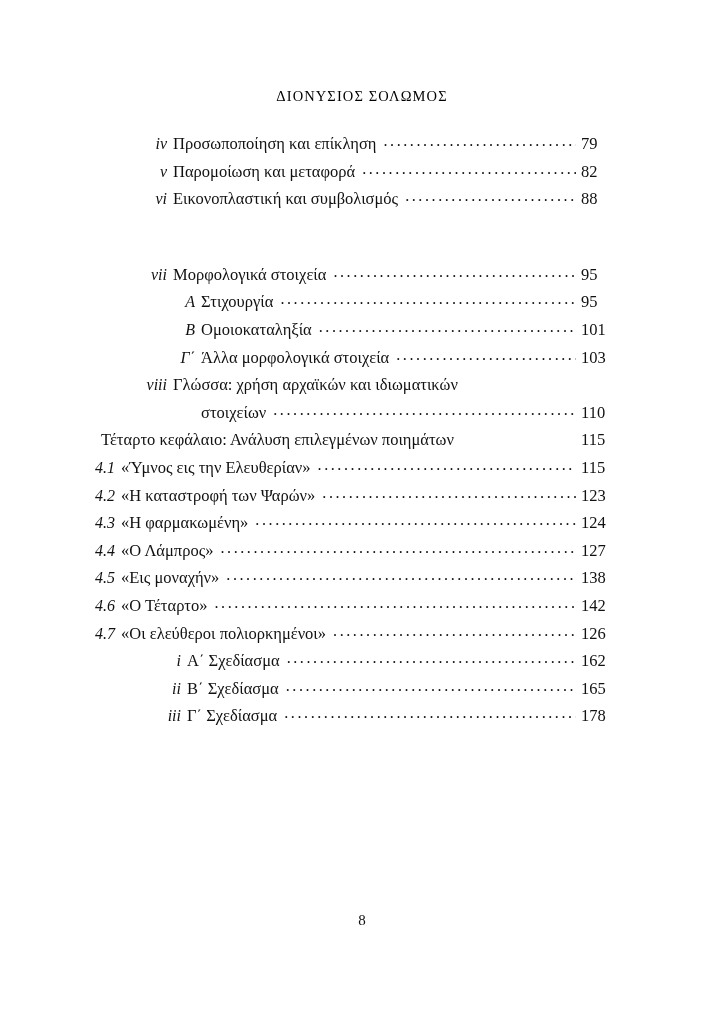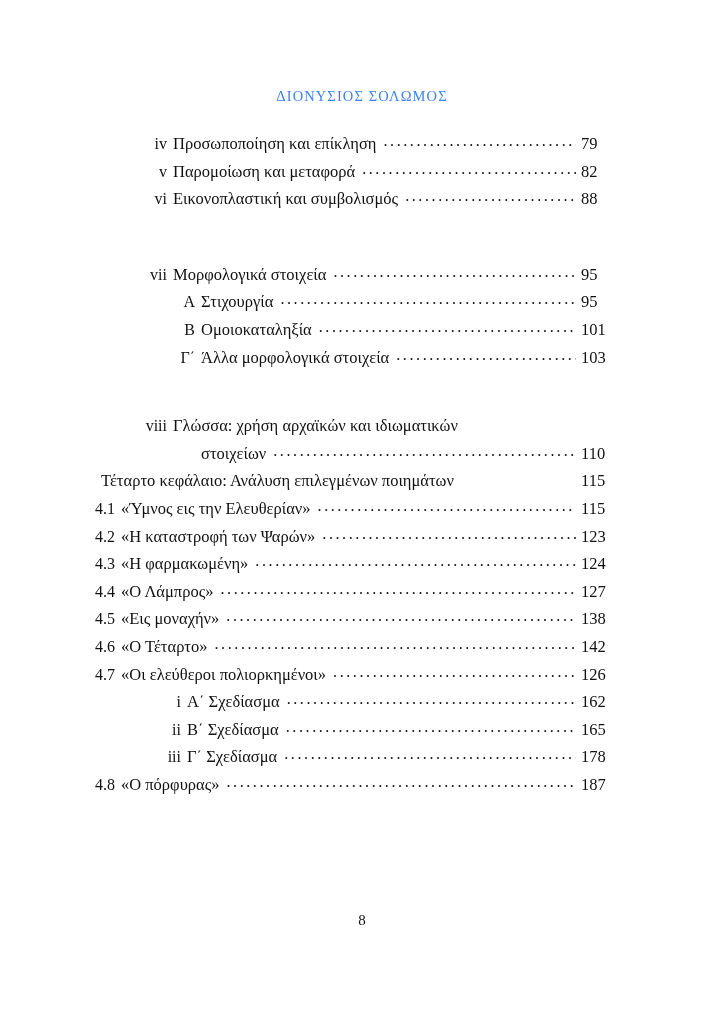--- a/index.html
+++ b/index.html
@@ -21,41 +21,42 @@
     padding: 0;
   }
   .running-head {
     position: absolute;
     top: 88px;
     left: 0;
     width: 724px;
     text-align: center;
     font-size: 14.5px;
     letter-spacing: 1.1px;
-    color: #3b82f6;
+    color: #000000;
   }
   .toc {
     position: absolute;
     top: 130px;
     left: 95px;
     width: 520px;
   }
   .toc-row {
     display: flex;
     align-items: baseline;
     font-size: 16.5px;
     line-height: 27.6px;
     white-space: nowrap;
   }
   
   .num {
     display: inline-block;
     text-align: right;
     flex: 0 0 auto;
     font-size: 16px;
+    font-style: italic;
   }
   .label {
     flex: 0 0 auto;
     padding-left: 6px;
   }
   .leader {
     flex: 1 1 auto;
     overflow: hidden;
     margin: 0 5px 0 7px;
     position: relative;
@@ -127,21 +128,21 @@
         <span class="leader"></span>
         <span class="page-no">101</span>
       </div>
       <div class="toc-row">
         <span class="num" style="width: 100px;">Γ΄</span>
         <span class="label">Άλλα μορφολογικά στοιχεία</span>
         <span class="leader"></span>
         <span class="page-no">103</span>
       </div>
       <div class="toc-row no-leader">
-        <span class="num" style="width: 72px; margin-top: 41px;">viii</span>
+        <span class="num" style="width: 72px;">viii</span>
         <span class="label">Γλώσσα: χρήση αρχαϊκών και ιδιωματικών</span>
         <span class="page-no"></span>
       </div>
       <div class="toc-row">
         <span class="num" style="width: 100px;"></span>
         <span class="label">στοιχείων</span>
         <span class="leader"></span>
         <span class="page-no">110</span>
       </div>
       <div class="toc-row no-leader">
@@ -202,23 +203,17 @@
         <span class="label">Β΄ Σχεδίασμα</span>
         <span class="leader"></span>
         <span class="page-no">165</span>
       </div>
       <div class="toc-row">
         <span class="num" style="width: 86px;">iii</span>
         <span class="label">Γ΄ Σχεδίασμα</span>
         <span class="leader"></span>
         <span class="page-no">178</span>
       </div>
-      <div class="toc-row">
-        <span class="num" style="width: 20px;">4.8</span>
-        <span class="label">«Ο πόρφυρας»</span>
-        <span class="leader"></span>
-        <span class="page-no">187</span>
-      </div>
     </div>
 
   <div class="folio">8</div>
 
 </div>
 
 </body></html>

